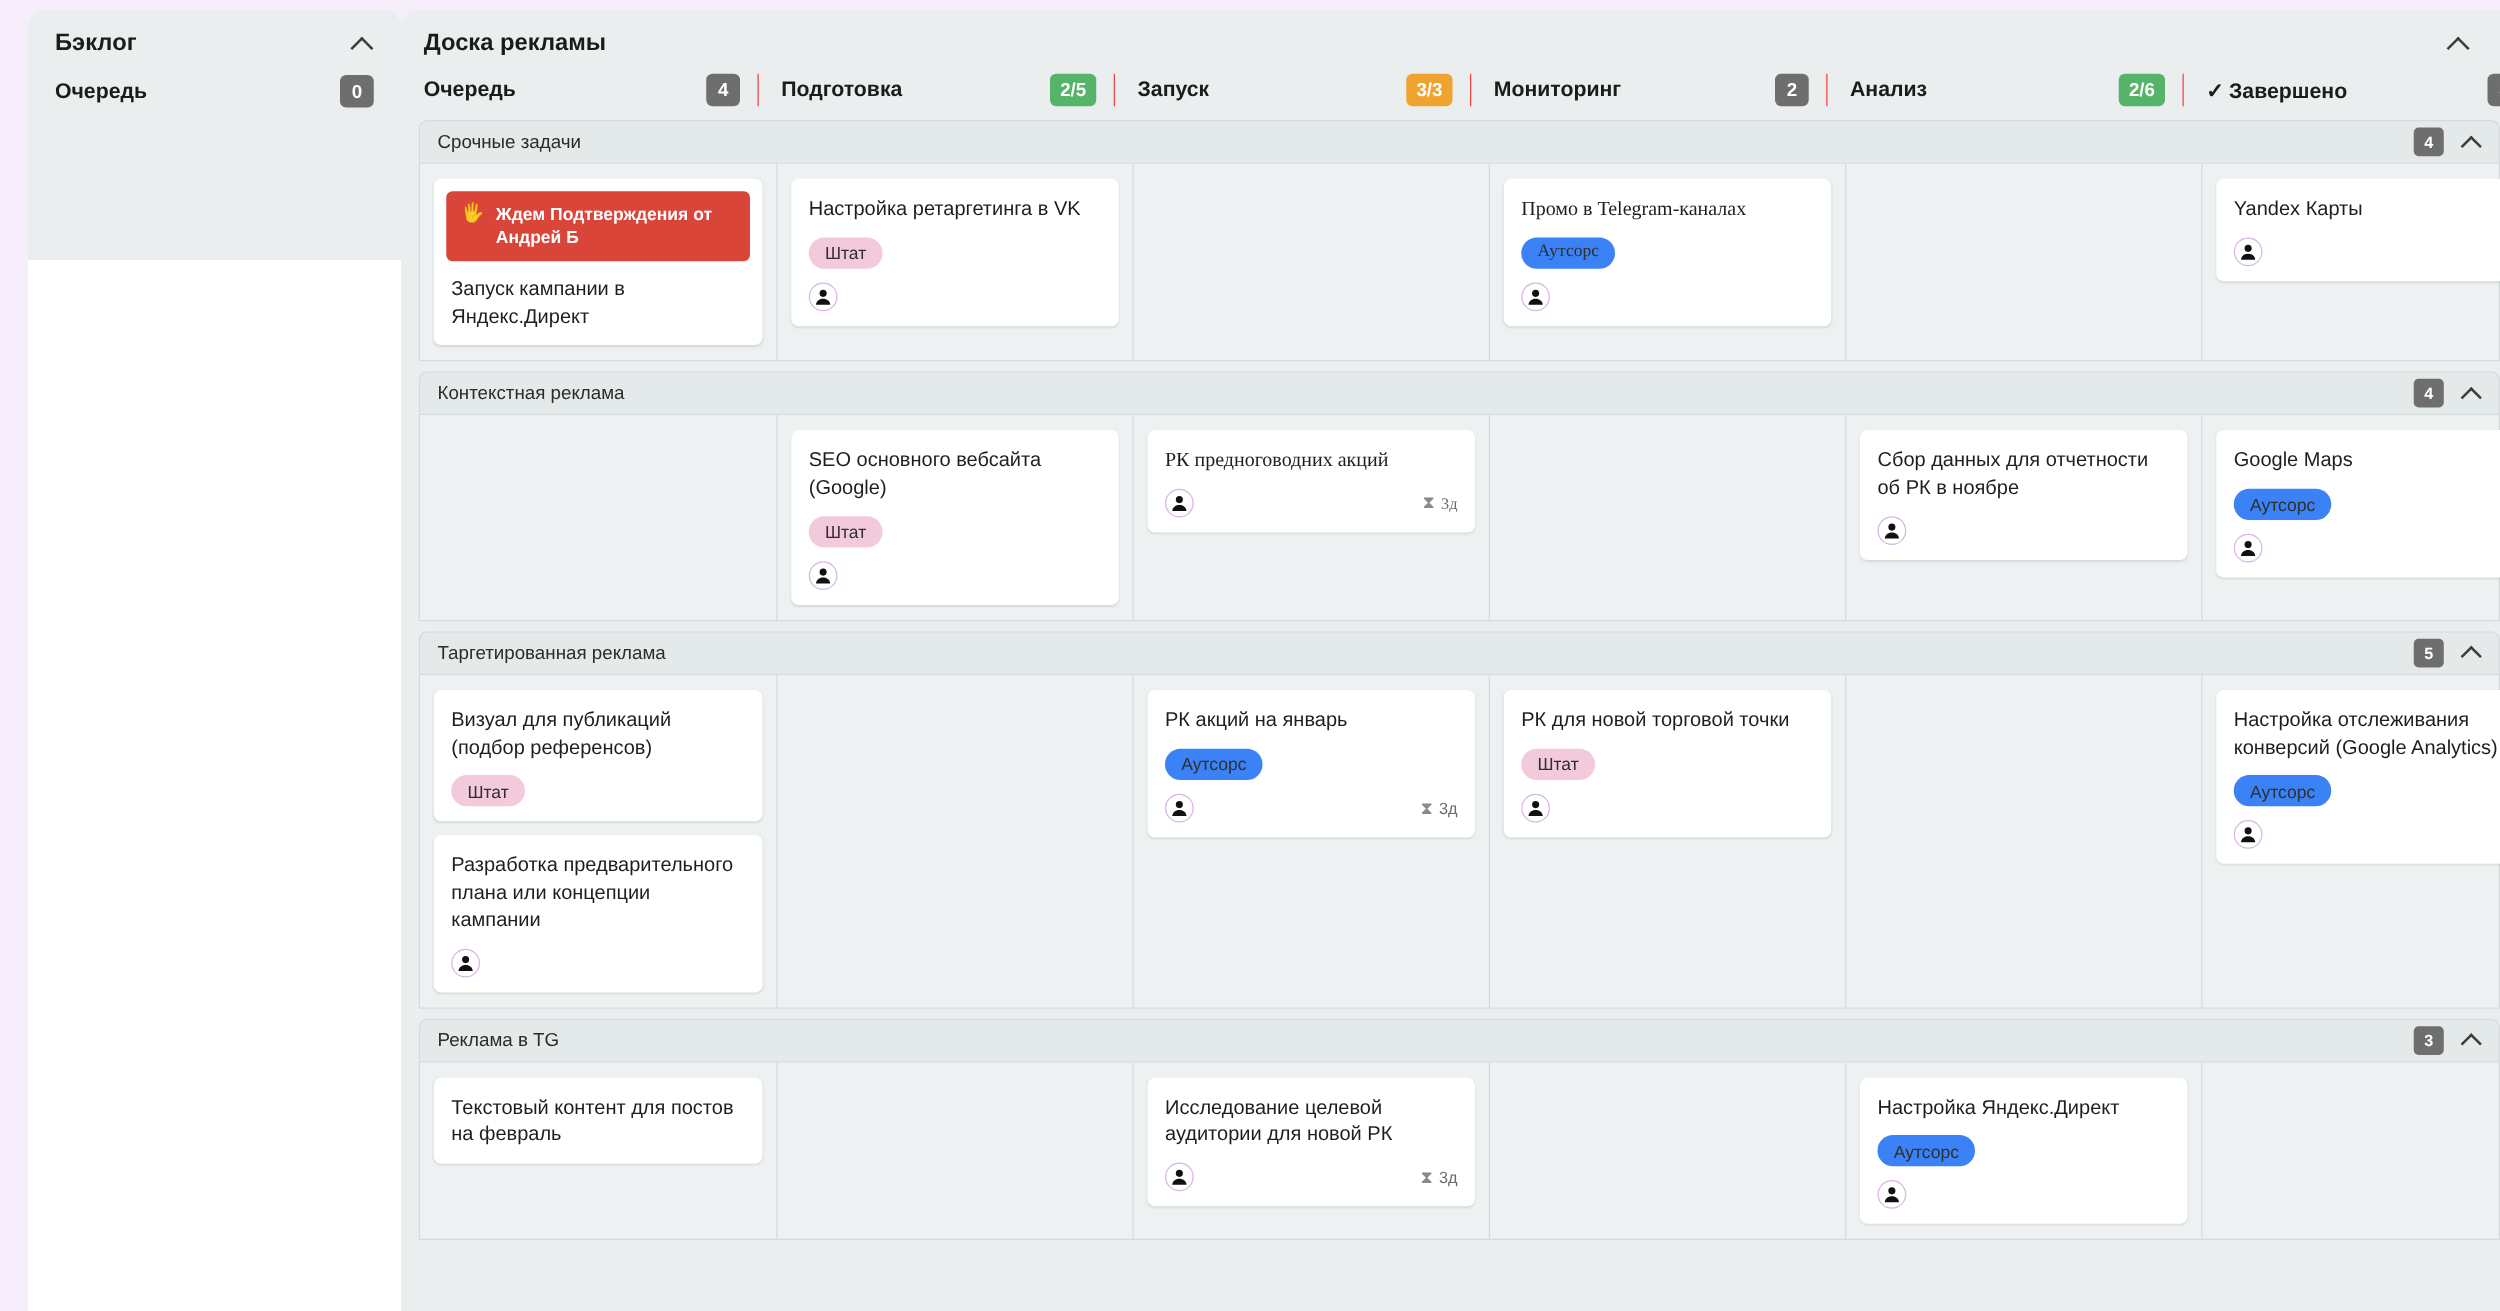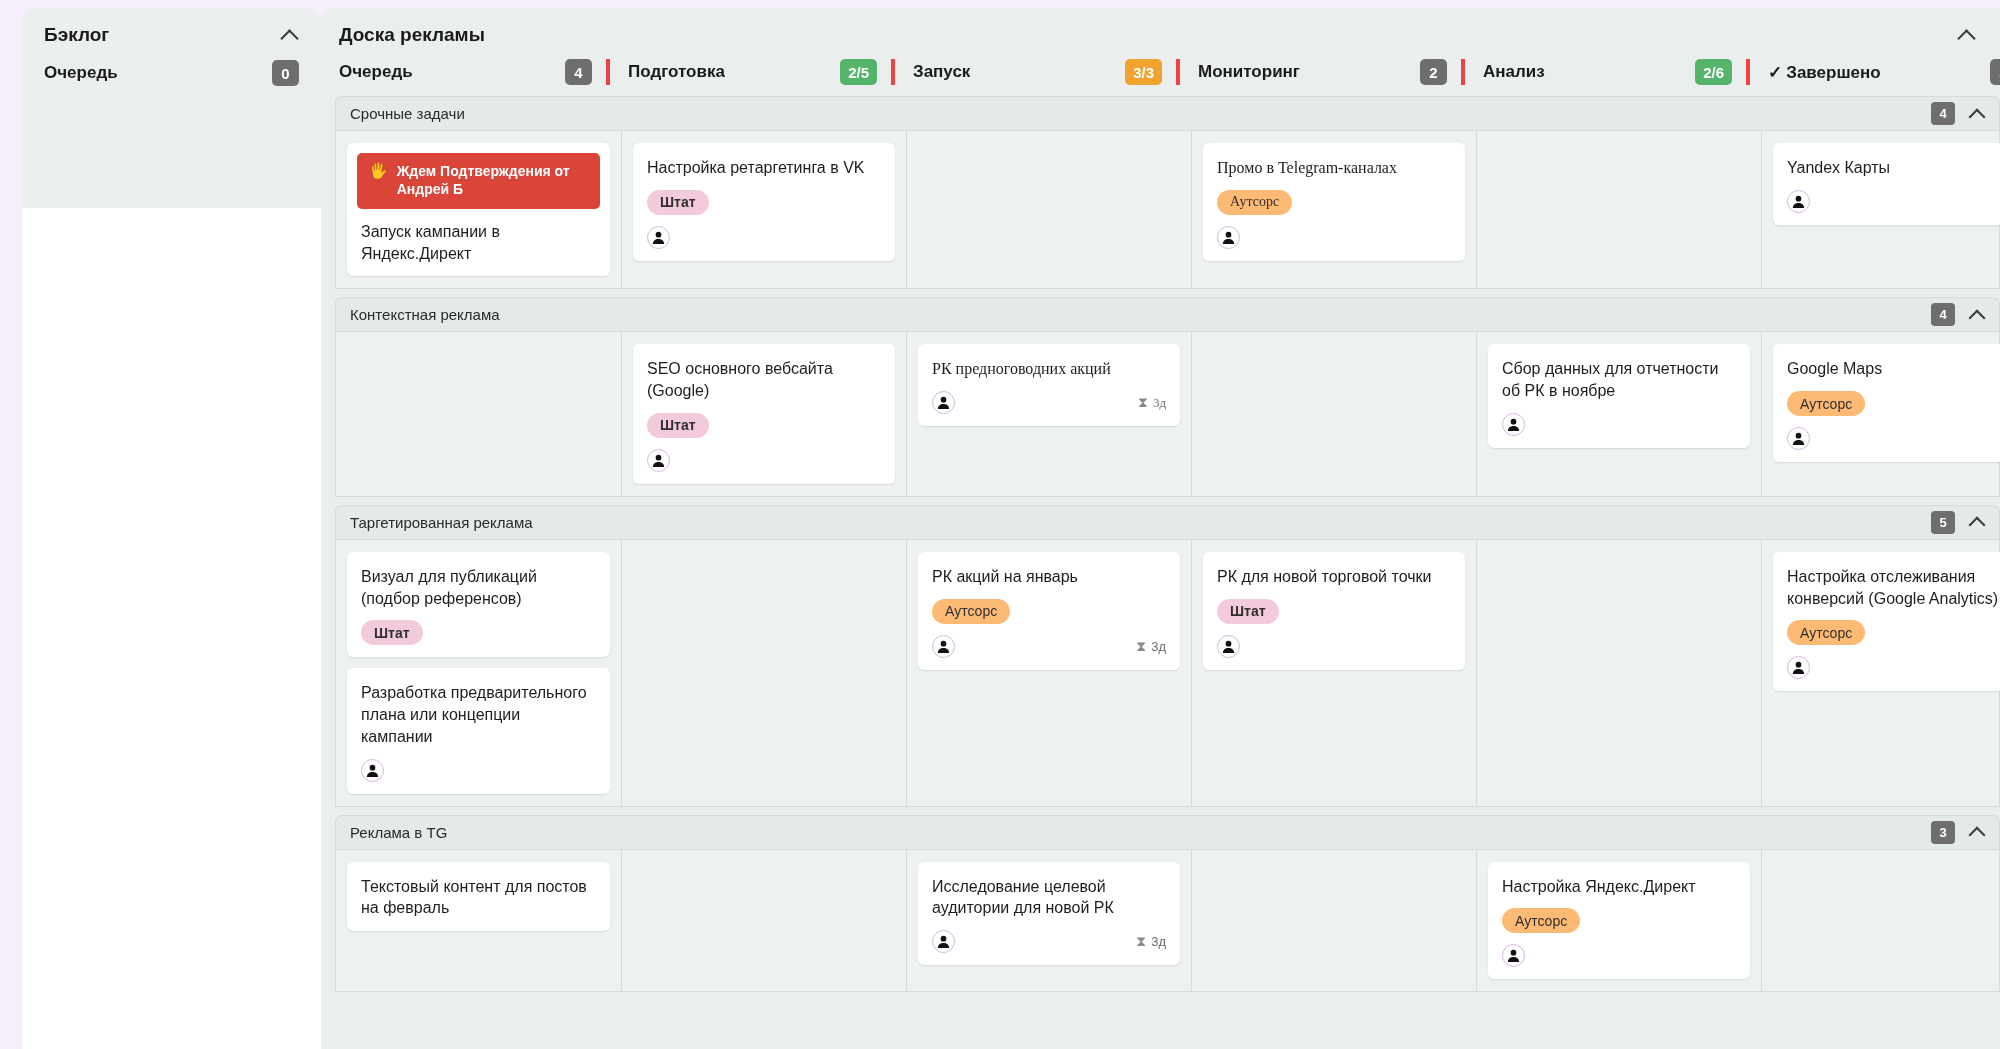--- a/index.html
+++ b/index.html
@@ -89,21 +89,21 @@
   .col-headers {
     display: flex;
     padding: 0 0 0 0;
     height: 32px;
     align-items: center;
   }
   .col-header {
     display: flex; align-items: center; justify-content: space-between;
     padding: 0 14px 0 18px;
     height: 26px;
-    border-left: 4px solid #ef4444;
+    border-left: 1px solid #ef4444;
     min-width: 0;
   }
   .col-header:first-child { border-left: none; }
   .col-header-label {
     font-size: 17px; font-weight: bold; color: #1b1b1b;
     white-space: nowrap; overflow: hidden; text-overflow: ellipsis;
   }
   .check-glyph { font-weight: bold; margin-right: 4px; }
 
   
@@ -176,22 +176,22 @@
     font-size: 16px; color: #1e1e1e; line-height: 1.36;
     word-wrap: break-word;
   }
   .card-tags { margin-top: 11px; display: flex; flex-wrap: wrap; gap: 6px; }
   .tag {
     display: inline-flex; align-items: center;
     height: 25px; padding: 0 13px;
     border-radius: 13px;
     font-size: 14px; color: #2f2f2f;
   }
-  .tag.pink { background: #f3cadb; font-weight: bold; }
-  .tag.teal { background: #fdba74; }
+  .tag.pink { background: #f3cadb; }
+  .tag.teal { background: #3b82f6; }
   .card-foot {
     margin-top: 11px;
     display: flex; align-items: center; justify-content: space-between;
     min-height: 22px;
   }
   .avatar {
     width: 23px; height: 23px; border-radius: 50%;
     border: 1.5px solid #d8b6e2;
     display: inline-flex; align-items: center; justify-content: center;
     background: #ffffff;

